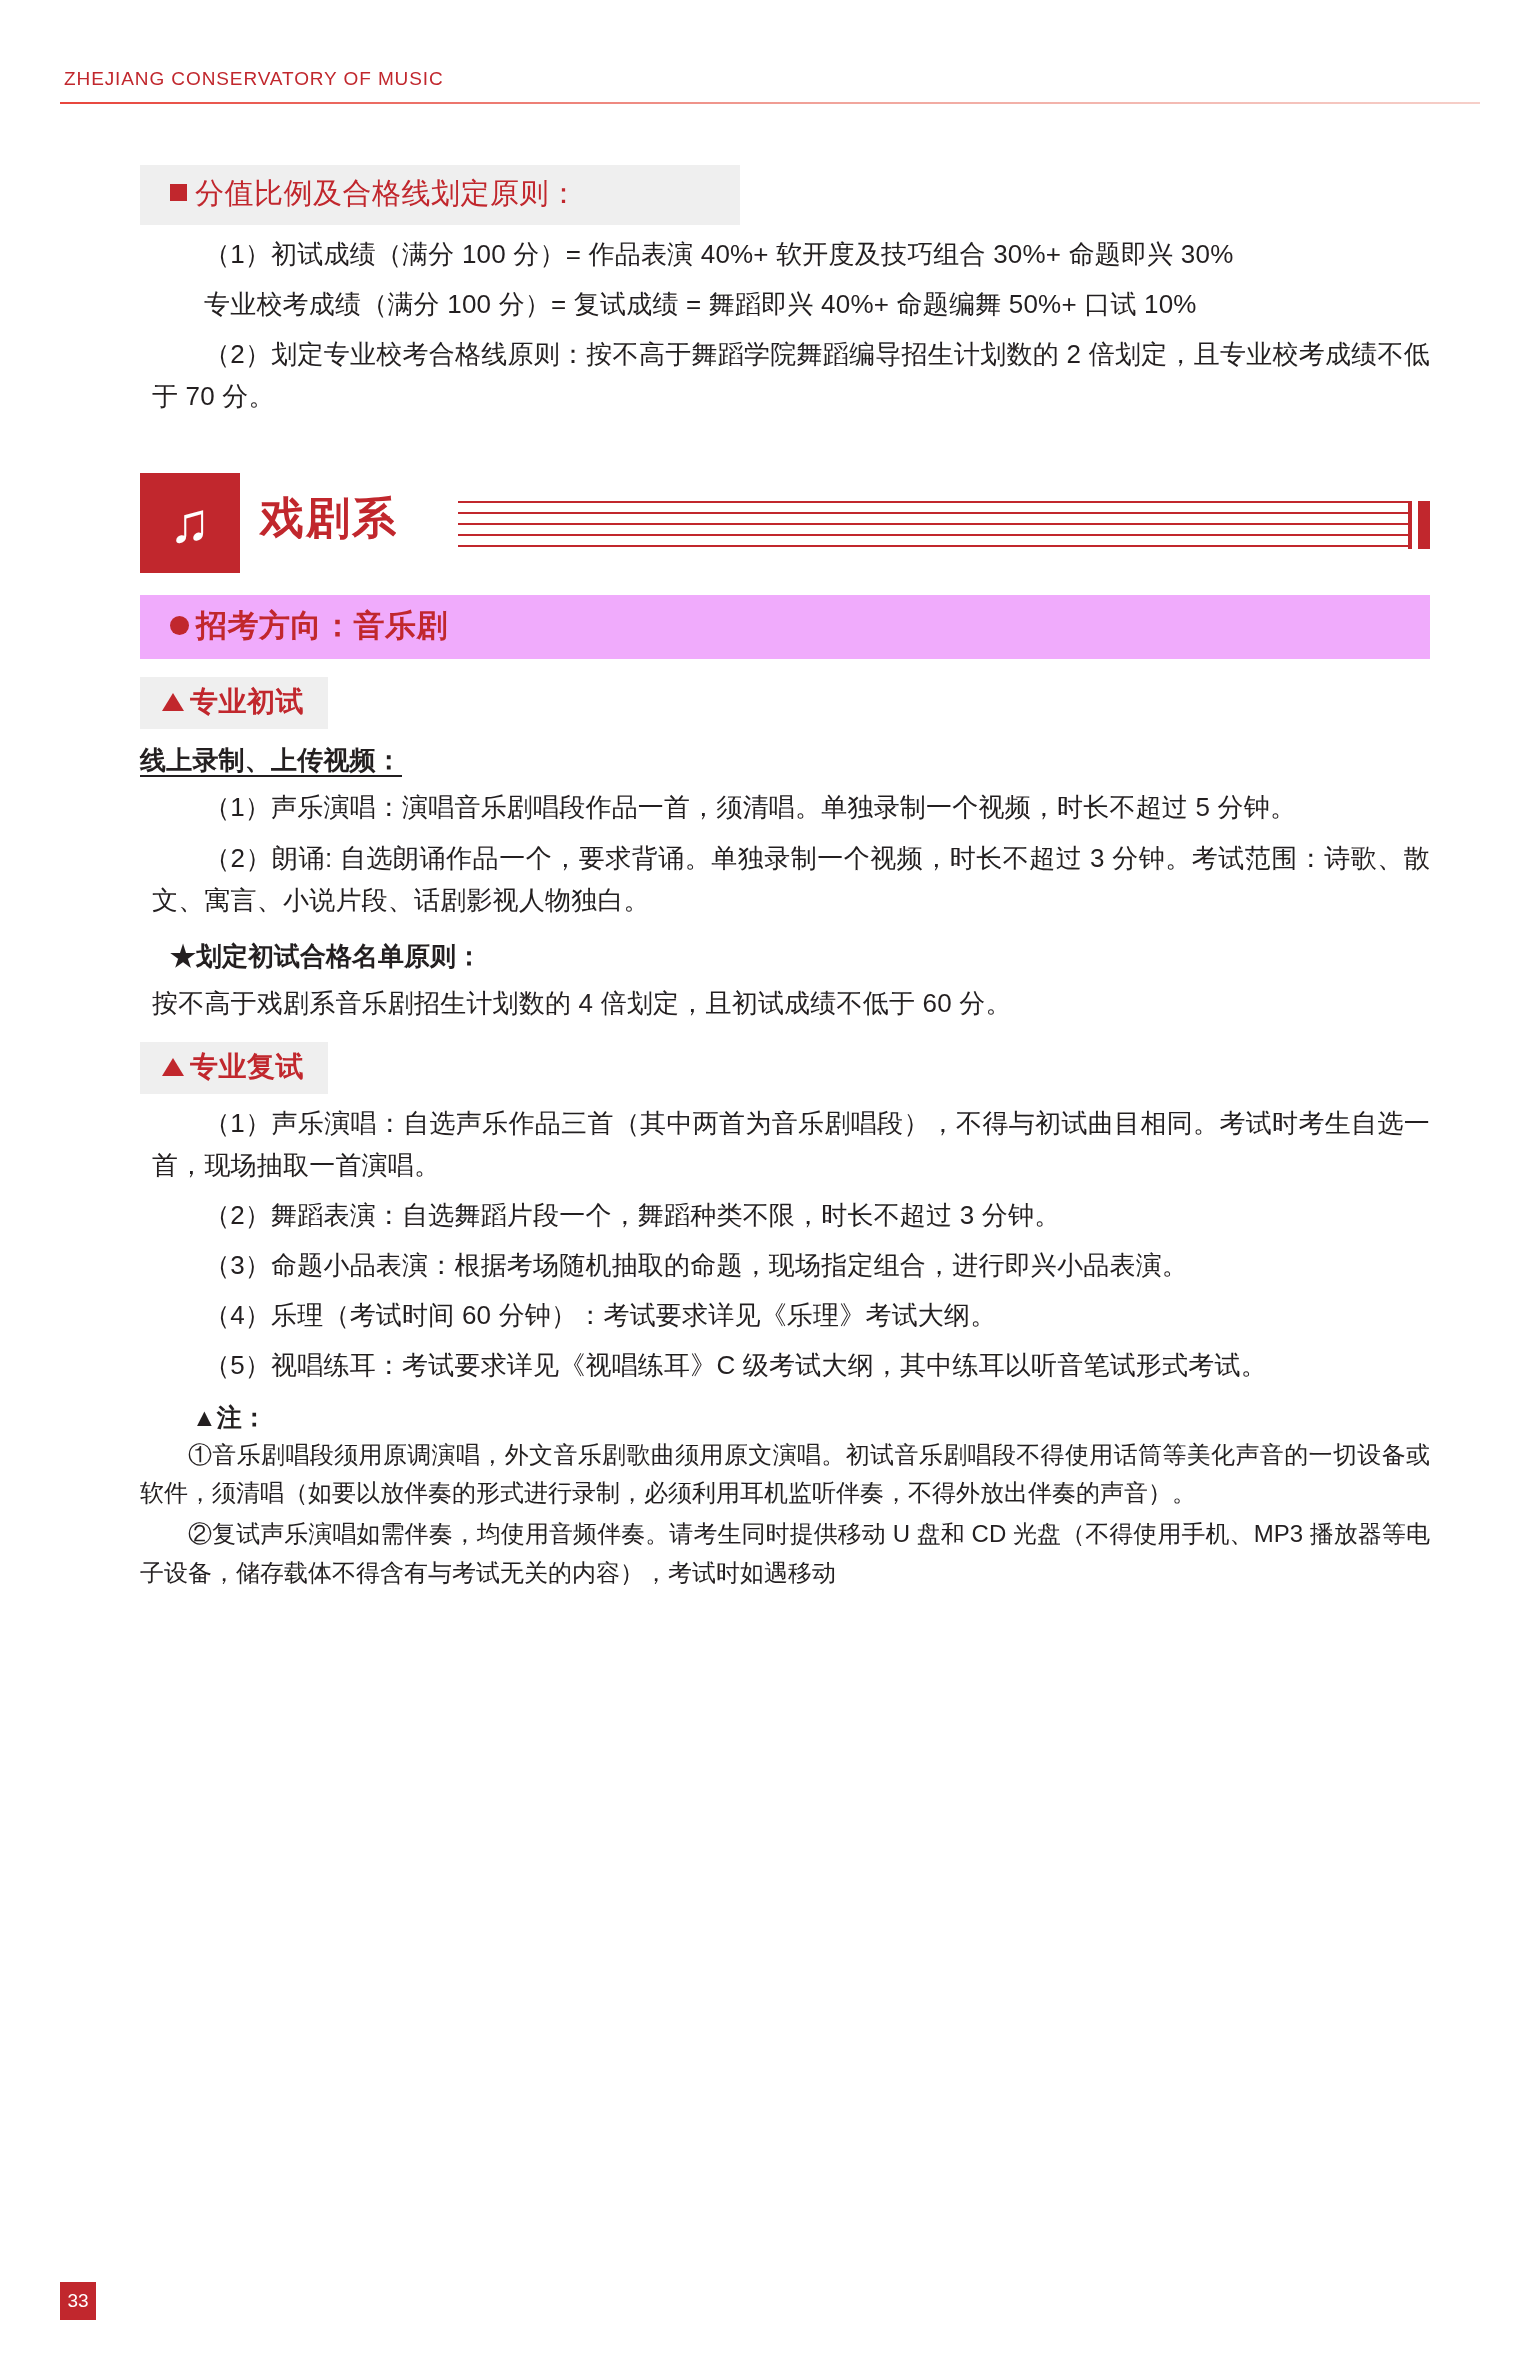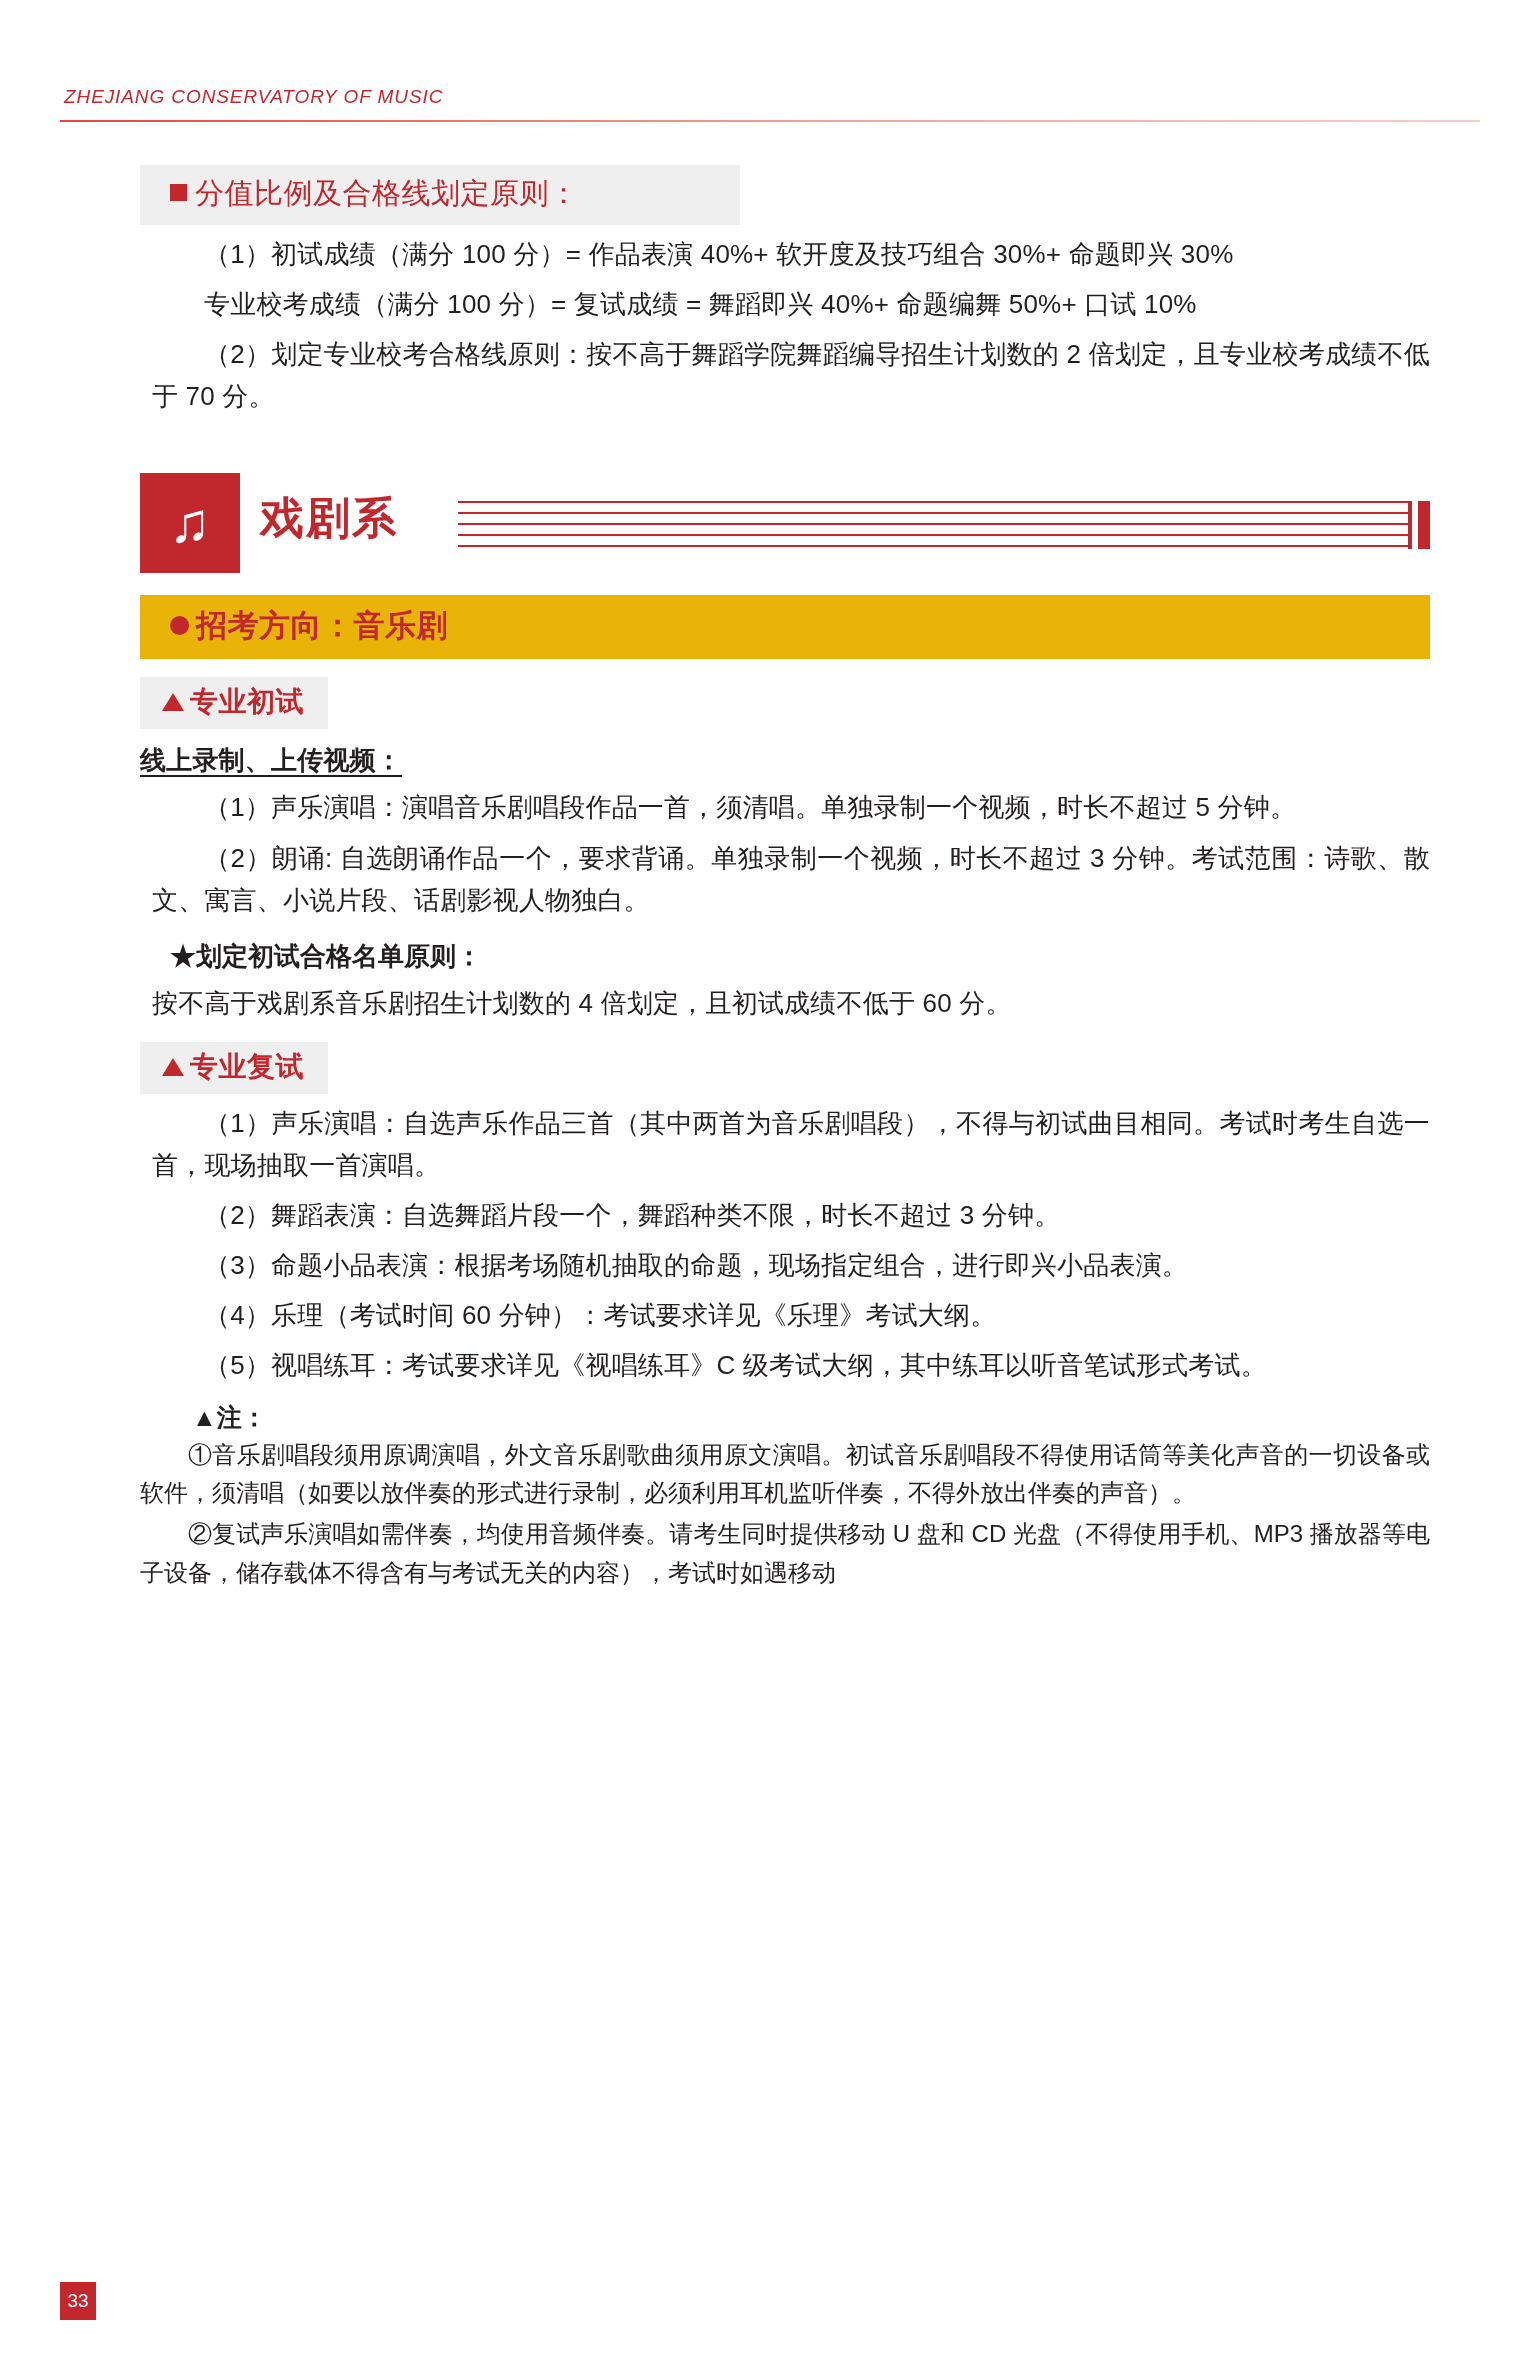--- a/index.html
+++ b/index.html
@@ -12,24 +12,23 @@
     background: #ffffff;
     font-family: "Liberation Sans", sans-serif;
     color: #231f20;
     position: relative;
     overflow: hidden;
   }
 
   
   .page-header {
     position: absolute;
-    top: 86px;
+    top: 68px;
     left: 60px;
     width: 1420px;
-    font-style: italic;
   }
   .header-title {
     font-size: 19px;
     letter-spacing: 0.9px;
     color: #c1272d;
     font-family: "Liberation Sans", sans-serif;
     padding-left: 4px;
   }
   .header-rule {
     margin-top: 12px;
@@ -137,21 +136,21 @@
     right: 18px;
     top: 0;
     width: 4px;
     height: 48px;
     background: #c1272d;
   }
 
   
   .dir-bar {
     margin-top: 22px;
-    background: #eab308;
+    background: #f0abfc;
     padding: 10px 20px 12px 30px;
     font-size: 31px;
     font-weight: bold;
     color: #c1272d;
     letter-spacing: 0.5px;
   }
   .dir-bar .dot {
     display: inline-block;
     width: 19px;
     height: 19px;

